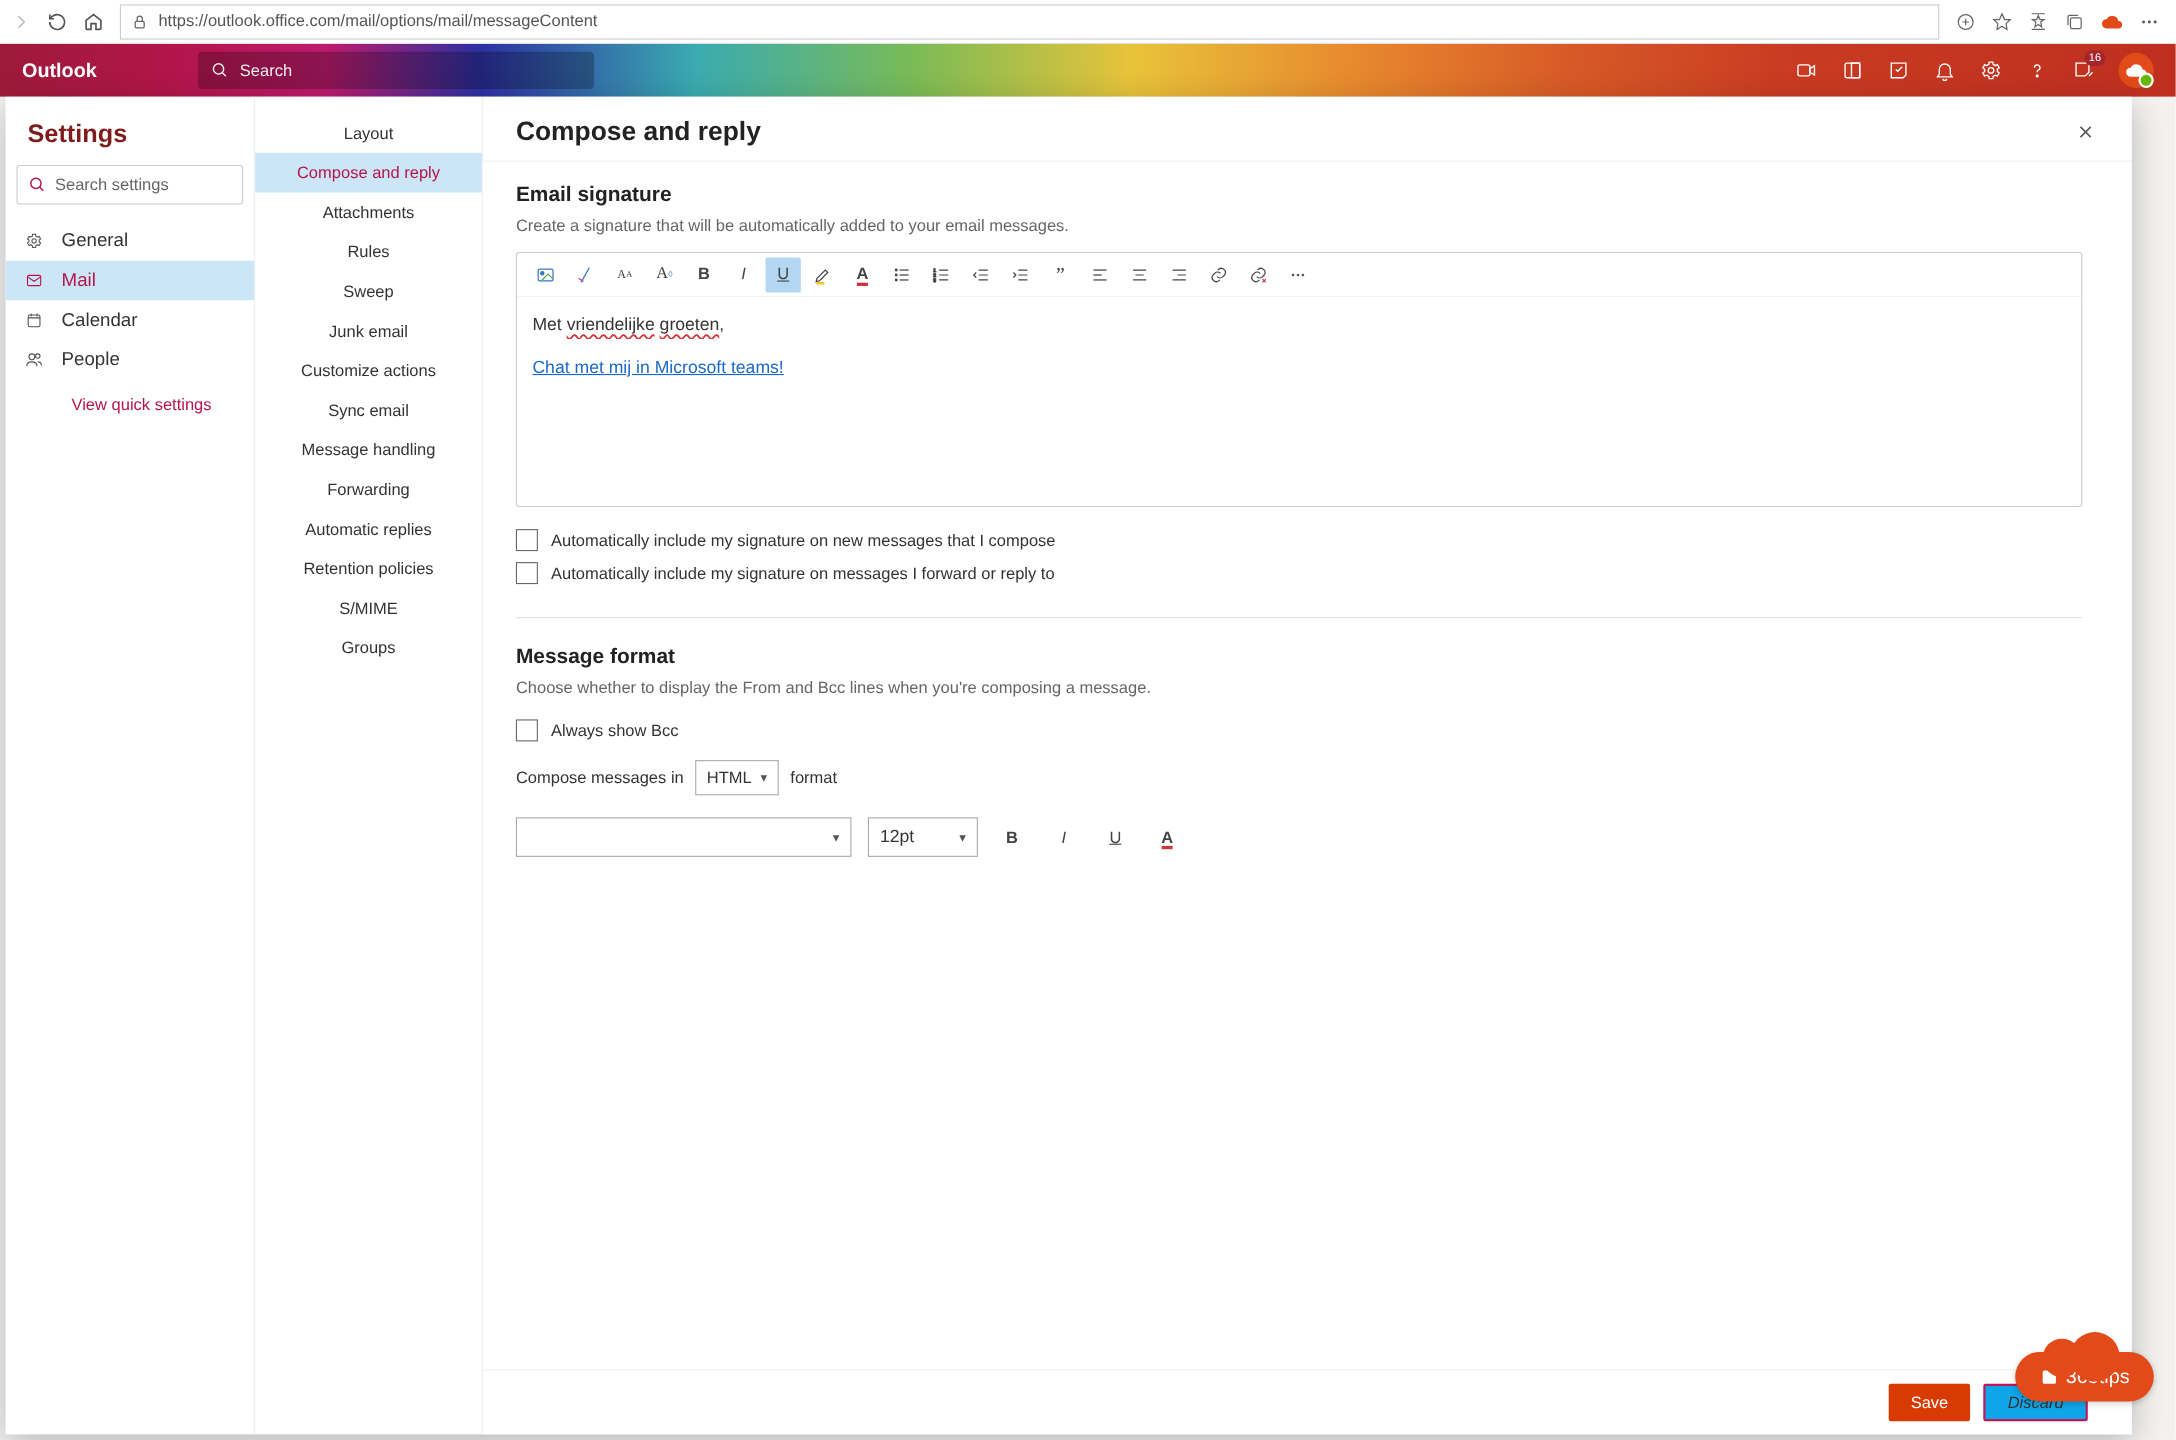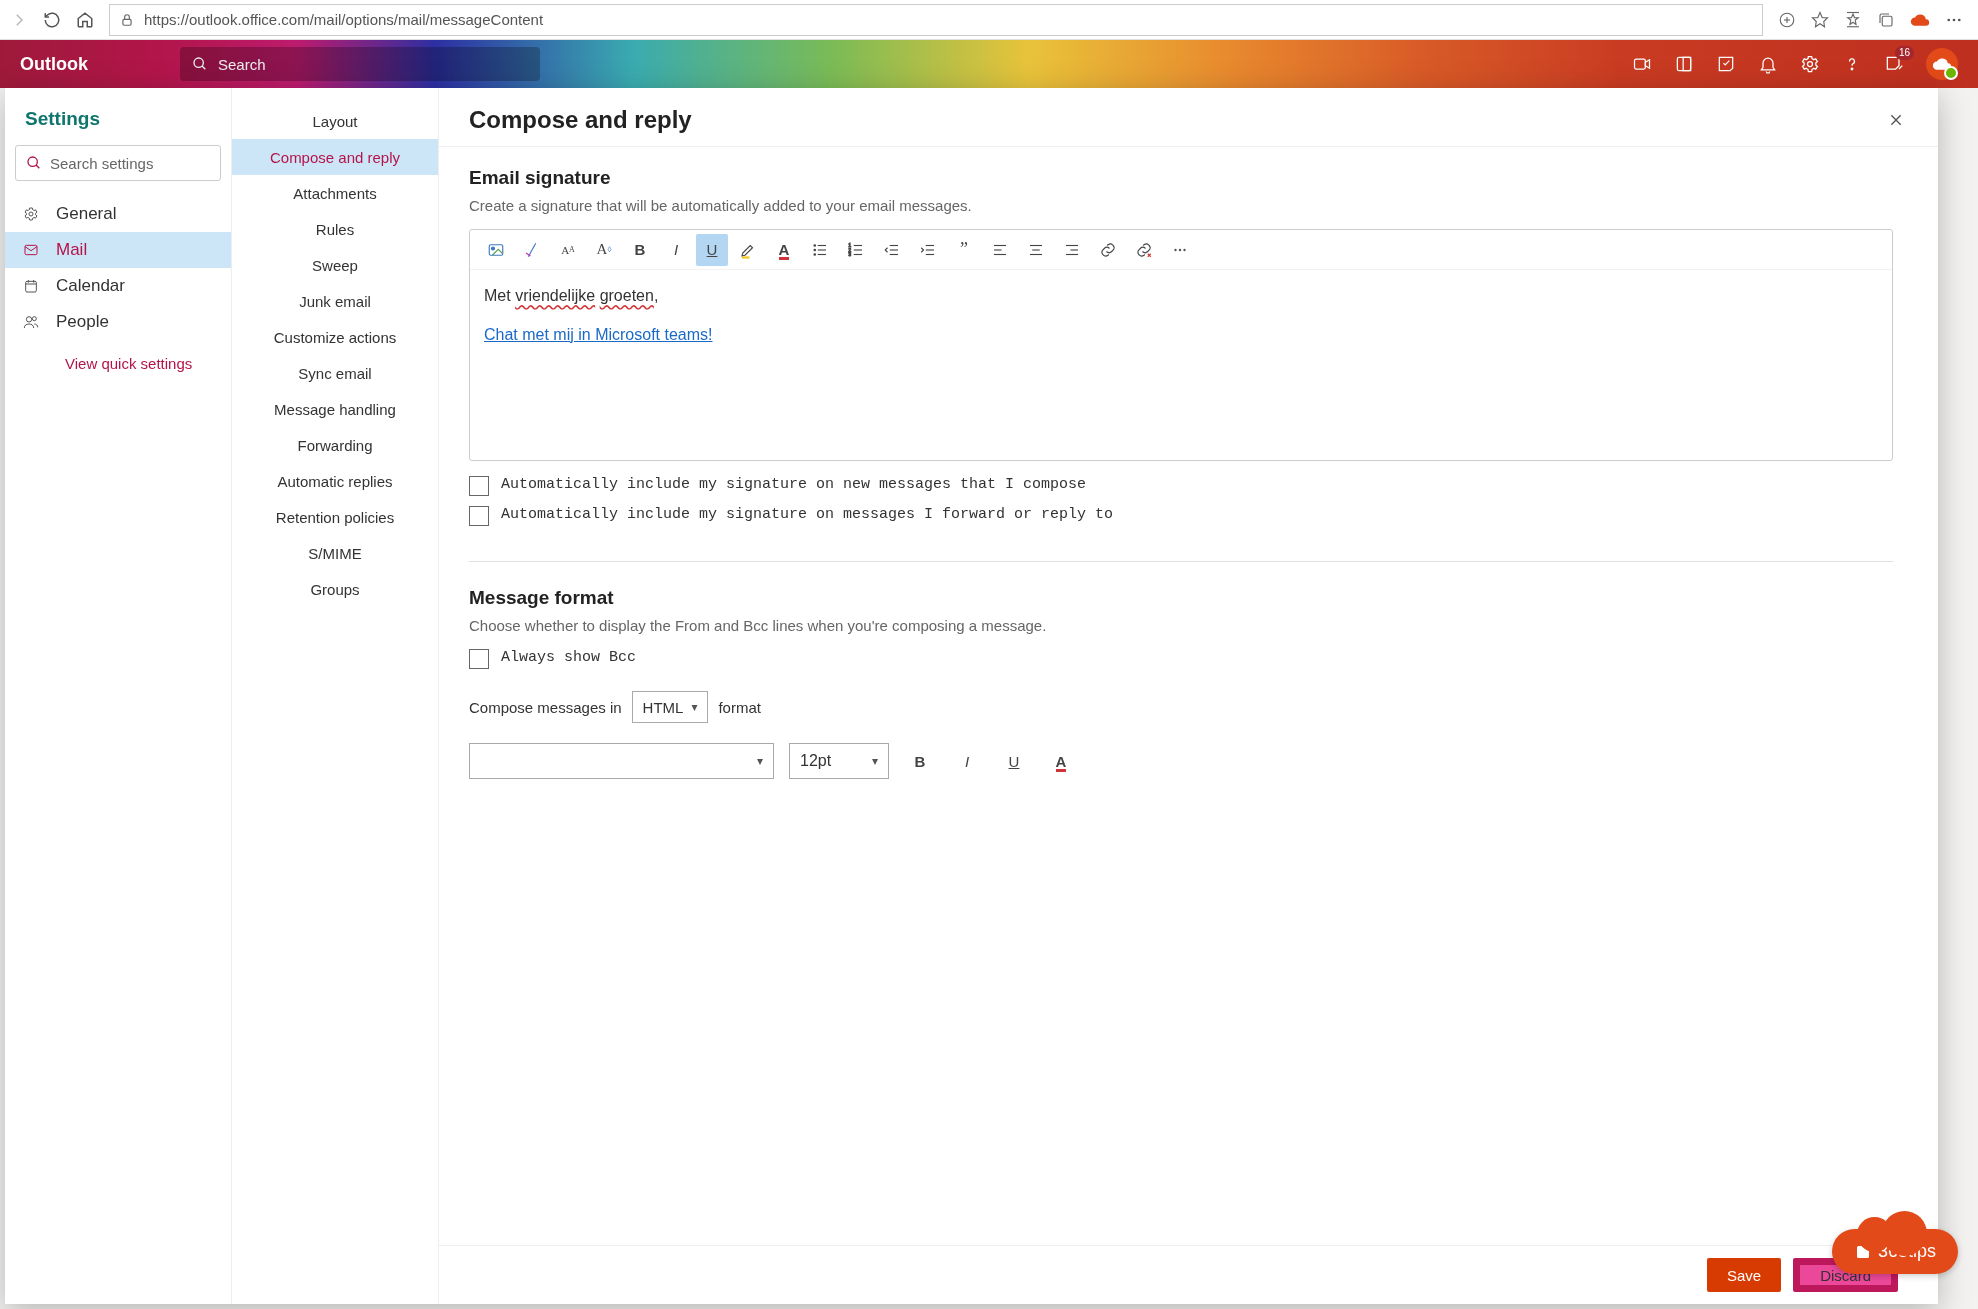--- a/index.html
+++ b/index.html
@@ -102,24 +102,24 @@
 
   
   .col1 {
     width: 227px;
     border-right: 1px solid #eee;
     display: flex;
     flex-direction: column;
     padding: 15px 10px 0 10px;
   }
   .settings-title {
-    font-size: 19px;
+    font-size: 23px;
     font-weight: 600;
     padding: 5px 10px 15px 10px;
-    color: #0f766e;
+    color: #7f1d1d;
   }
   .settings-search {
     height: 36px;
     border: 1px solid #ccc;
     border-radius: 3px;
     display: flex;
     align-items: center;
     padding: 0 10px;
     gap: 8px;
     margin-bottom: 15px;
@@ -222,25 +222,25 @@
     text-decoration: underline wavy #d13438;
     text-underline-offset: 3px;
   }
   .sig-link {
     color: #1a69c9;
     text-decoration: underline;
   }
 
   .check-row {
     display: flex;
+    align-items: center;
     gap: 12px;
     height: 30px;
     font-size: 15px;
     color: #333;
-    font-family: Liberation Mono, monospace;
   }
   .cbox {
     width: 20px; height: 20px;
     border: 1px solid #666;
     background: #fff;
   }
 
   .divider {
     border: none; border-top: 1px solid #e0e0e0;
     margin: 25px 0;
@@ -294,21 +294,21 @@
   }
   .btn {
     height: 34px;
     padding: 0 20px;
     font-size: 15px;
     border: none;
     cursor: pointer;
     border-radius: 2px;
   }
   .btn.primary { background: #d83b01; color: #fff; }
-  .btn.secondary { background: #ec4899; border: 7px solid #be185d; color: #333; }
+  .btn.secondary { background: #0ea5e9; border: 2px solid #be185d; color: #333; font-style: italic; }
 
   
   .wm-cloud {
     position: absolute;
     right: 20px;
     bottom: 35px;
     background: #e24a19;
     color: #fff;
     padding: 12px 22px;
     border-radius: 40px;

